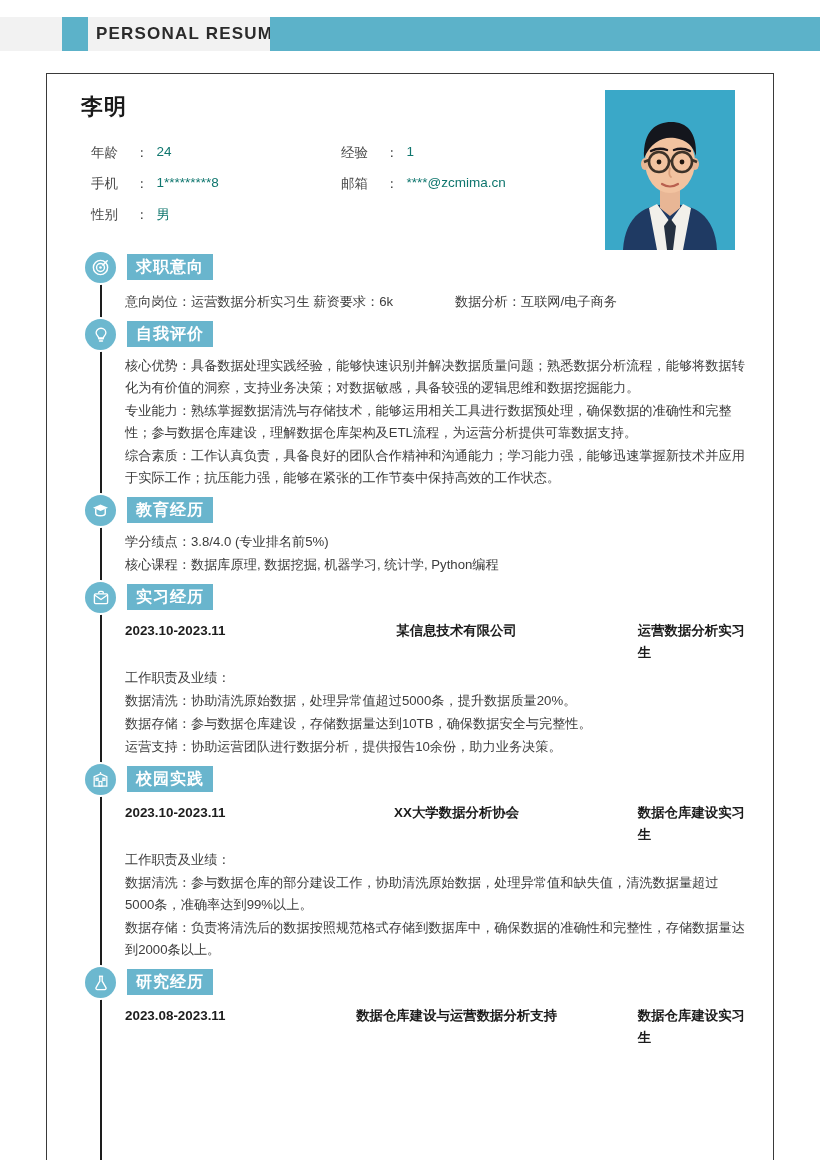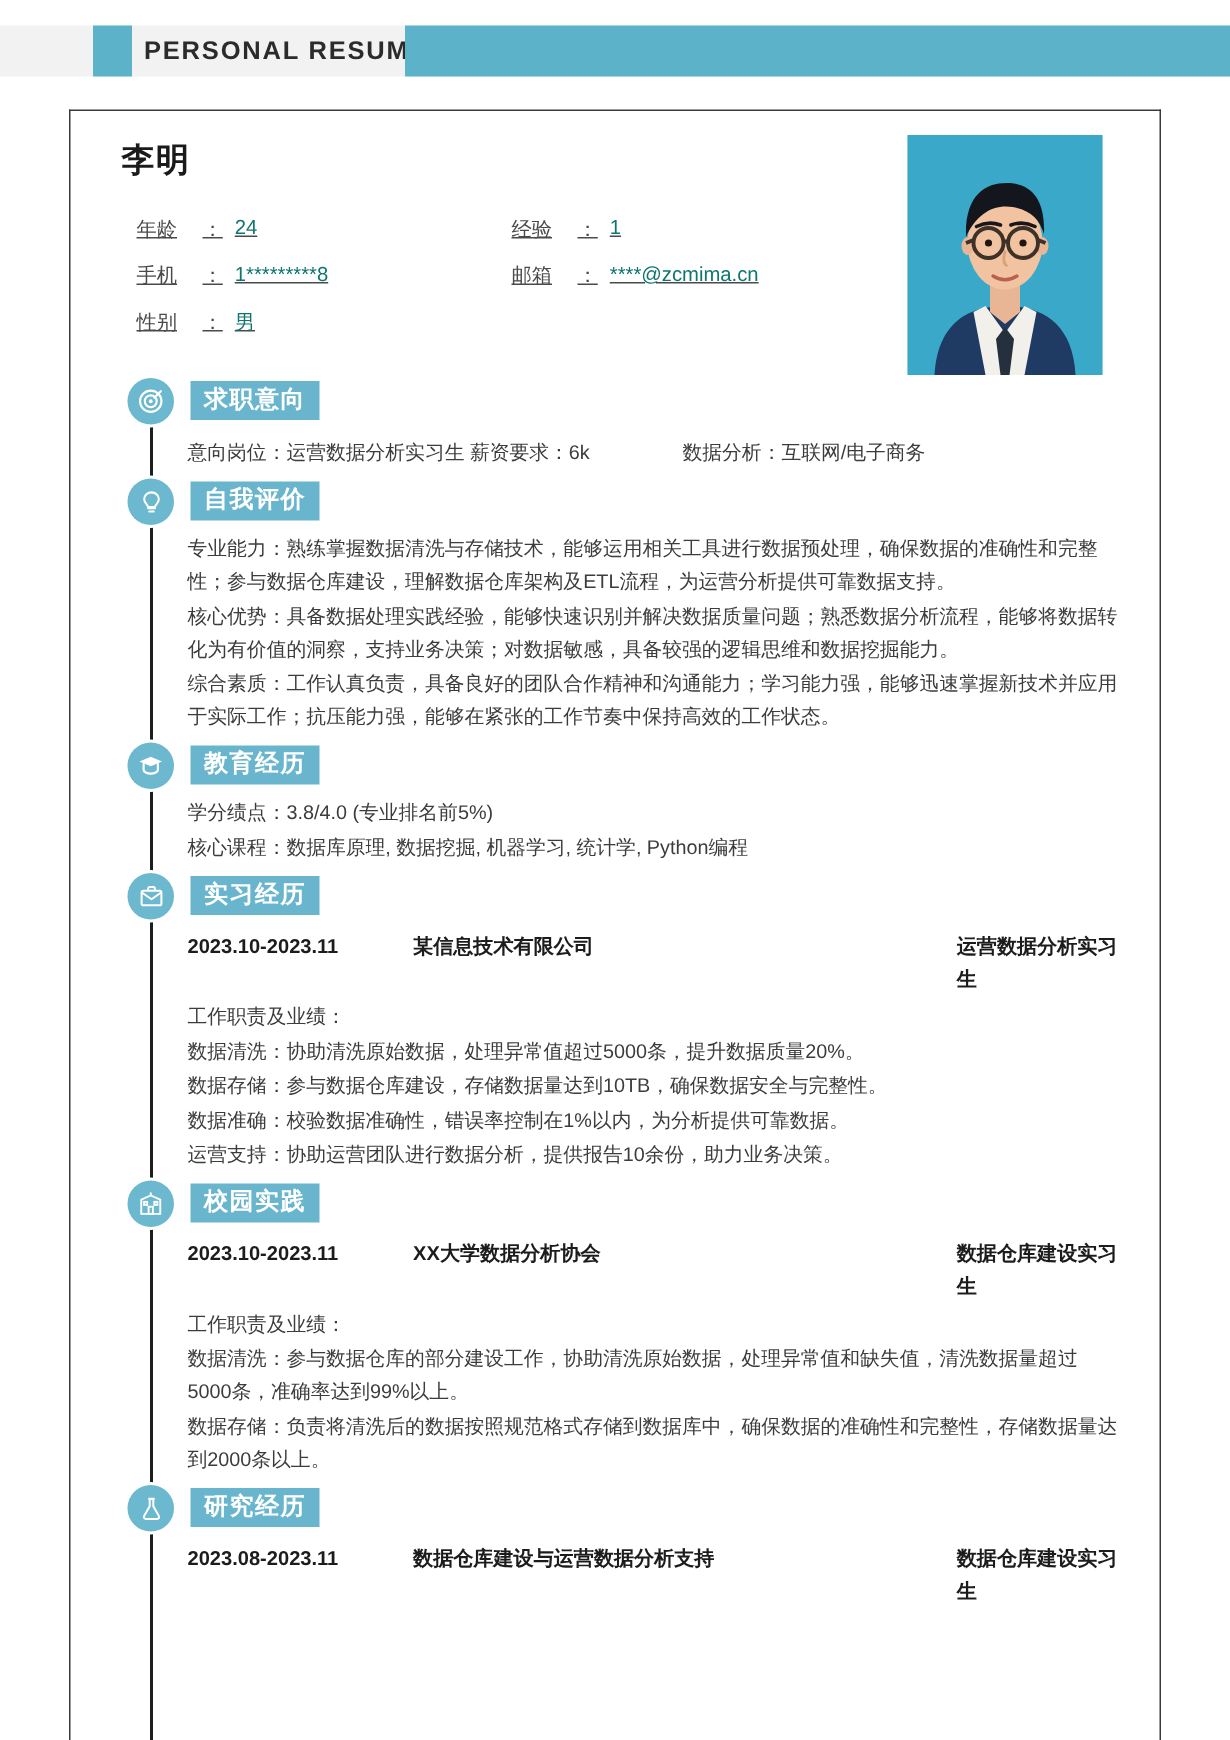--- a/index.html
+++ b/index.html
@@ -81,21 +81,20 @@
   .contacts {
     margin-top: 22px;
     margin-left: 44px;
     width: 520px;
     font-size: 13.5px;
     color: #4a4a4a;
   }
   .contact-row {
     display: flex;
     margin-bottom: 13px;
-    text-decoration: underline;
   }
   .contact-cell {
     display: flex;
     width: 250px;
   }
   .contact-label {
     min-width: 44px;
     color: #4a4a4a;
   }
   .contact-colon { margin-right: 8px; }
@@ -191,21 +190,21 @@
     font-weight: bold;
     font-size: 13.4px;
     color: #1c1c1c;
     margin-top: 4px;
     margin-bottom: 3px;
   }
   .entry-date   { width: 166px; }
   .entry-org    { width: 212px; }
   .entry-degree { width: 140px; }
   .entry-major  { }
-  .entry-org-wide { width: 400px; }
+  .entry-org-wide { width: 400px; text-align: center; }
 </style>
 </head>
 <body>
 
 <div class="banner">
   <div class="banner-teal-left"></div>
   <div class="banner-title">PERSONAL RESUME</div>
   <div class="banner-teal-right"></div>
 </div>
 
@@ -322,22 +321,22 @@
         <div class="sec-icon">
           <svg width="18" height="18" viewBox="0 0 24 24" fill="none" stroke="#ffffff" stroke-width="1.8">
             <path d="M9 17 L15 17" stroke-linecap="round"></path>
             <path d="M10 20 L14 20" stroke-linecap="round"></path>
             <path d="M12 3 C8 3 5.5 6 5.5 9 C5.5 12 8 13 9 16 L15 16 C16 13 18.5 12 18.5 9 C18.5 6 16 3 12 3 Z"></path>
           </svg>
         </div>
         <div class="sec-badge">自我评价</div>
       </div>
       <div class="sec-body">
+        <p>核心优势：具备数据处理实践经验，能够快速识别并解决数据质量问题；熟悉数据分析流程，能够将数据转化为有价值的洞察，支持业务决策；对数据敏感，具备较强的逻辑思维和数据挖掘能力。</p>
         <p>专业能力：熟练掌握数据清洗与存储技术，能够运用相关工具进行数据预处理，确保数据的准确性和完整性；参与数据仓库建设，理解数据仓库架构及ETL流程，为运营分析提供可靠数据支持。</p>
-        <p>核心优势：具备数据处理实践经验，能够快速识别并解决数据质量问题；熟悉数据分析流程，能够将数据转化为有价值的洞察，支持业务决策；对数据敏感，具备较强的逻辑思维和数据挖掘能力。</p>
         <p>综合素质：工作认真负责，具备良好的团队合作精神和沟通能力；学习能力强，能够迅速掌握新技术并应用于实际工作；抗压能力强，能够在紧张的工作节奏中保持高效的工作状态。</p>
       </div>
     </div>
 
     <div class="section">
       <div class="sec-head">
         <div class="sec-icon">
           <svg width="19" height="19" viewBox="0 0 24 24" fill="none" stroke="#ffffff" stroke-width="1.8">
             <path d="M2.5 8.5 L12 4.5 L21.5 8.5 L12 12.5 Z" fill="#ffffff" stroke="none"></path>
             <path d="M6 10.6 L6 15.5 C6 17.2 8.8 18.6 12 18.6 C15.2 18.6 18 17.2 18 15.5 L18 10.6" stroke-linecap="round"></path>
@@ -364,21 +363,20 @@
       </div>
       <div class="sec-body">
         <div class="entry-row">
           <span class="entry-date">2023.10-2023.11</span>
           <span class="entry-org-wide">某信息技术有限公司</span>
           <span class="entry-major">运营数据分析实习生</span>
         </div>
         <p>工作职责及业绩：</p>
         <p>数据清洗：协助清洗原始数据，处理异常值超过5000条，提升数据质量20%。</p>
         <p>数据存储：参与数据仓库建设，存储数据量达到10TB，确保数据安全与完整性。</p>
-        <p>数据准确：校验数据准确性，错误率控制在1%以内，为分析提供可靠数据。</p>
         <p>运营支持：协助运营团队进行数据分析，提供报告10余份，助力业务决策。</p>
       </div>
     </div>
 
     <div class="section">
       <div class="sec-head">
         <div class="sec-icon">
           <svg width="19" height="19" viewBox="0 0 24 24" fill="none" stroke="#ffffff" stroke-width="1.6">
             <path d="M12 2.6 L12 5"></path>
             <path d="M4 20.5 L4 8.5 L12 5 L20 8.5 L20 20.5 Z"></path>

